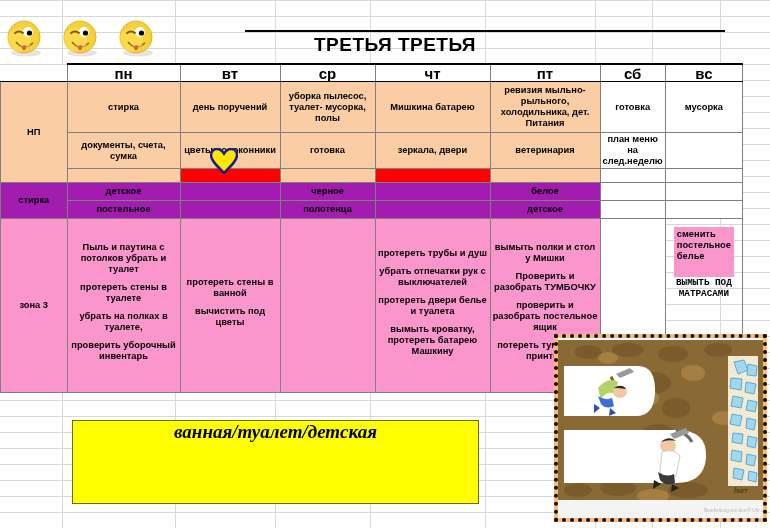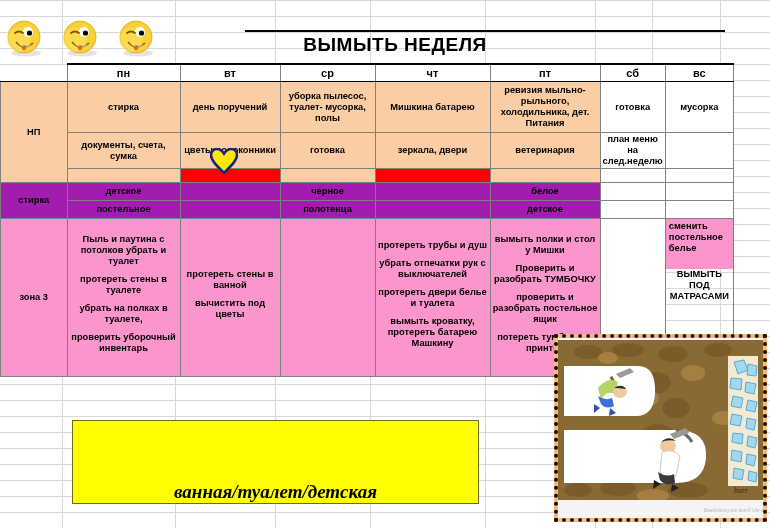--- a/index.html
+++ b/index.html
@@ -32,21 +32,21 @@
   table.sched td{
     border:1px solid #7f7f7f;
     font-size:9.3px;font-weight:bold;color:#000;
     padding:1px 2px;vertical-align:middle;text-align:center;
     line-height:11px;
     word-wrap:break-word;overflow:hidden;
   }
   .c0{width:62px;} .c1{width:113px;} .c2{width:100px;} .c3{width:95px;}
   .c4{width:115px;} .c5{width:110px;} .c6{width:57px;} .c7{width:68px;}
 
-  tr.hdr td{height:14px;background:#ffffff;font-size:11px;border-top:2px solid #000;border-bottom:1px solid #000;}
+  tr.hdr td{height:14px;background:#ffffff;font-size:15px;border-top:2px solid #000;border-bottom:1px solid #000;}
   tr.hdr td.c0{border-top:1px solid #d8d8d8;border-left:none;}
   .orange{background:#facda5;}
   .white{background:#ffffff;}
   .yellowrow{background:#a21caf;}
   .pink{background:#fb96cd;}
   .redbar{background:#ff0000;}
   .emptywhite{background:#ffffff;}
 
   td.np-label{height:85px;font-size:10.5px;}
   td.np-a{height:48px;}
@@ -58,21 +58,21 @@
   td.zone{height:155px;vertical-align:top;text-align:left;padding:2px 3px;font-size:9.4px;line-height:11.6px;}
   td.zone p{margin:0 0 7px 0;}
   .zb-top{height:46px;vertical-align:top;text-align:left;padding:2px 3px;font-size:9.3px;line-height:11px;}
 
   .heart{position:absolute;left:210px;top:148px;width:28px;height:26px;z-index:8;}
 
   
   #banner{
     position:absolute;left:72px;top:420px;width:405px;height:82px;
     background:#ffff00;border:1px solid #6b6b10;
-    display:flex;align-items:flex-end;justify-content:center;z-index:7;
+    display:flex;align-items:flex-start;justify-content:center;z-index:7;
   }
   #banner span{
     font-family:"Liberation Serif", serif;font-style:italic;font-weight:bold;
     font-size:19px;color:#000;
   }
 
   
   #pic{
     position:absolute;left:554px;top:334px;width:213px;height:188px;
     background:#fdba74;z-index:9;
@@ -161,21 +161,21 @@
     <circle cx="23" cy="14" r="5" fill="#ffffff"></circle>
     <circle cx="24.5" cy="15" r="2.6" fill="#000"></circle>
     <path d="M10 15 q4 -3 8 0" stroke="#7a5a00" stroke-width="2" fill="none" stroke-linecap="round"></path>
     <path d="M11 24 q8 9 17 1" stroke="#8a6400" stroke-width="1.6" fill="none"></path>
     <path d="M13 25 q7 7 14 1 q-7 4 -14 -1z" fill="#ffffff"></path>
     <path d="M16 28 q2 7 5 3 q1 -3 -1 -4z" fill="#d96a2b"></path>
   </svg>
 </div>
 
 <div class="title-rule"></div>
-<div id="title">ВЫМЫТЬ НЕДЕЛЯ</div>
+<div id="title">ТРЕТЬЯ ТРЕТЬЯ</div>
 
 <div id="sheet">
 <table class="sched">
   <colgroup>
     <col class="c0">
         <col class="c1">
         <col class="c2">
         <col class="c3">
     <col class="c4">
         <col class="c5">
@@ -266,25 +266,25 @@
             <p>протереть двери белье и туалета</p>
             <p>вымыть кроватку, протереть батарею Машкину</p>
           </td>
     <td class="pink zone">
             <p>вымыть полки и стол у Мишки</p>
             <p>Проверить и разобрать ТУМБОЧКУ</p>
             <p>проверить и разобрать постельное ящик</p>
             <p>потереть тумбочку и принтер</p>
           </td>
     <td class="emptywhite zone"></td>
-    <td class="zone" style="padding:0;">
+    <td class="zone" style="padding:8px;">
       <div class="zb-top pink">
         <span>сменить постельное белье</span>
       </div>
-      <div class="dark" style="height:107px;text-align:center;">ВЫМЫТЬ ПОД МАТРАСАМИ</div>
+      <div class="dark" style="height:107px;text-align:center;font-family:Liberation Mono, monospace;">ВЫМЫТЬ ПОД МАТРАСАМИ</div>
     </td>
   </tr>
 </tbody>
     </table>
 </div>
 
 <svg class="heart" viewBox="0 0 28 26">
   <path d="M14 25 C 6 17, 1 12, 1 7 C 1 3, 4 1, 7 1 C 10 1, 12.5 3.2, 14 5.5 C 15.5 3.2, 18 1, 21 1 C 24 1, 27 3, 27 7 C 27 12, 22 17, 14 25 Z" fill="#ffe800" stroke="#1a2080" stroke-width="2.6"></path>
 </svg>
 

